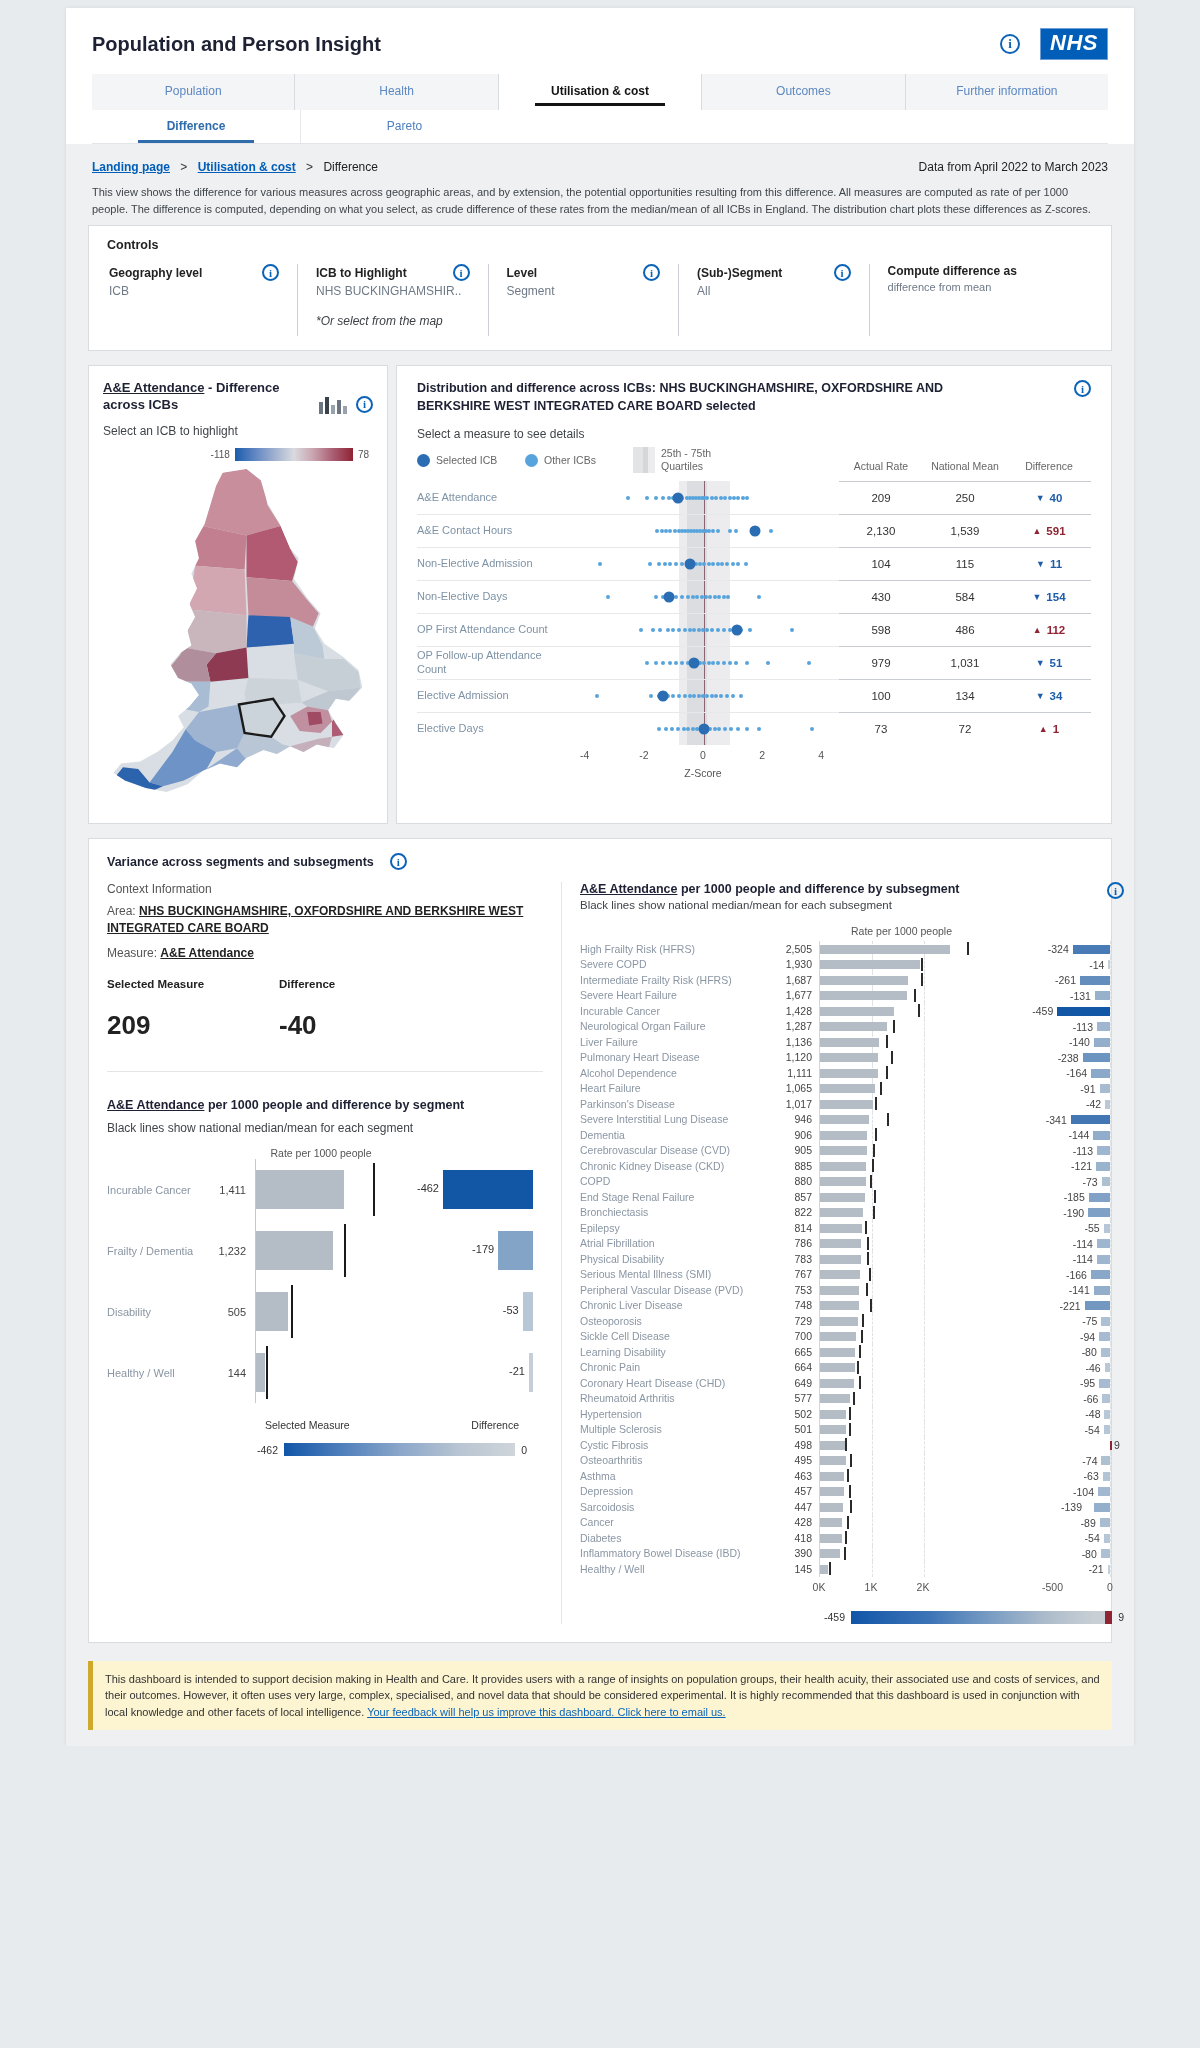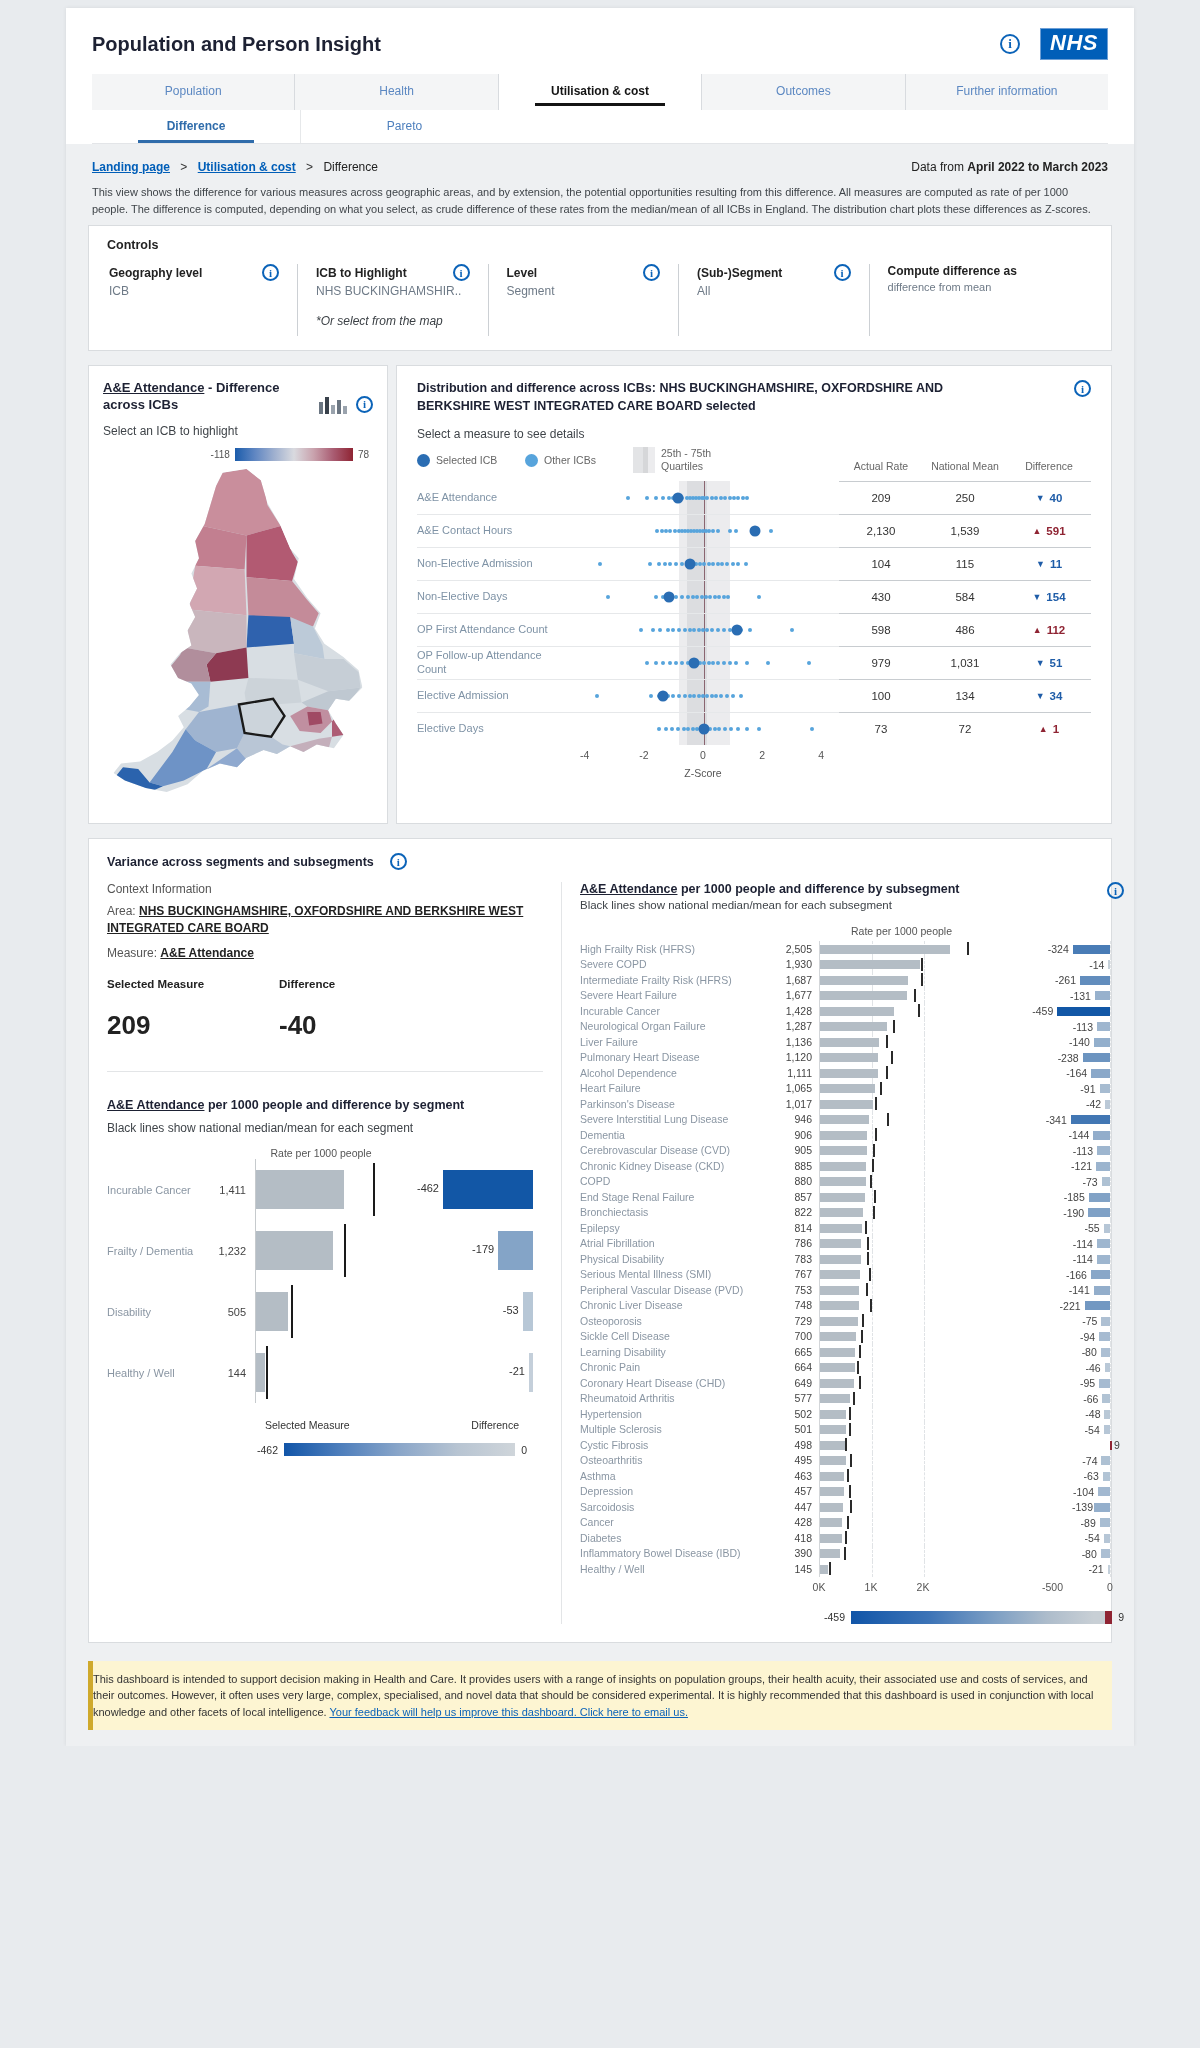--- a/index.html
+++ b/index.html
@@ -21,21 +21,21 @@
   .subtabs{display:flex;margin:0 26px;background:#fff;border-bottom:1px solid #e3e5e8}
   .subtab{width:208px;text-align:center;padding:9px 0 10px;font-size:12px;color:#4d7fbd;border-left:1px solid #e6e8ea;cursor:pointer;position:relative}
   .subtab:first-child{border-left:none}
   .subtab.active{color:#2f6cab;font-weight:bold}
   .subtab.active::after{content:"";position:absolute;left:22%;right:22%;bottom:0;height:3px;background:#2f6cab}
   
   .page-body{background:#eef0f2;padding:4px 22px 16px}
   .crumb-row{display:flex;justify-content:space-between;align-items:center;padding:12px 4px 8px;font-size:12px}
   .crumb a,.crumb .blink{color:#005eb8;font-weight:bold;text-decoration:underline;cursor:pointer}
   .crumb .sep{margin:0 7px;color:#333}
-  .datefrom b{font-weight:bold}
+  .datefrom b{font-weight:normal}
   .intro{padding:2px 4px 0;font-size:11px;color:#3f4449;line-height:1.5;max-width:1010px}
   .card{background:#fff;border:1px solid #d9dcdf}
   
   .controls-card{margin-top:8px;padding:12px 18px 14px}
   .c-title{font-weight:bold;font-size:12.5px}
   .controls-row{display:flex;margin-top:12px;min-height:72px}
   .ctrl{padding:0 18px;border-left:1px solid #ccd0d4;width:195px}
   .ctrl:first-child{border-left:none;padding-left:2px}
   .ctrl:last-child{width:230px}
   .ctrl-label{font-weight:bold;font-size:12px;display:flex;justify-content:space-between;align-items:center;gap:6px}
@@ -124,21 +124,21 @@
   .sub-tick{position:absolute;top:1px;height:13px;width:2px;background:#2a2a2a}
   .gline{position:absolute;top:0;bottom:0;width:0;border-left:1px dashed #e0e3e6}
   .sub-diff{width:150px;position:relative;height:15.5px;flex:none}
   .sub-dbar{position:absolute;top:3.5px;height:9px}
   .sub-dnum{position:absolute;top:2px;font-size:10.5px;color:#444;white-space:nowrap}
   .sub-axis{display:flex;height:18px;margin-top:2px}
   .sub-axis .lab{position:absolute;transform:translateX(-50%);font-size:10.5px;color:#555}
   .sub-grad-row{display:flex;align-items:center;gap:6px;margin:14px 0 0 244px;width:300px;font-size:10.5px;color:#333}
   .sub-grad{flex:1;height:13px;background:linear-gradient(to right,#1155a8,#3d74b7 30%,#7d9fc4 55%,#adbccb 75%,#c8cfd5 93%,#c8cfd5 97.5%,#8f2433 97.5%)}
   
-  .note{background:#fdf5d2;border-left:5px solid #cfa92c;padding:10px 0;font-size:11px;line-height:1.5;color:#333;margin-top:18px}
+  .note{background:#fdf5d2;border-left:5px solid #cfa92c;padding:10px 12px;font-size:11px;line-height:1.5;color:#333;margin-top:18px}
   .note a{color:#0b63b8;text-decoration:underline;cursor:pointer}
 </style>
 </head>
 <body>
 
 <div class="page">
 
   <div class="hdr">
     <div class="h-title">Population and Person Insight</div>
     <div class="hdr-right">
@@ -1247,21 +1247,21 @@
                 <div class="sub-val">447</div>
                 <div class="sub-rate">
                   <div class="gline" style="left: 52px;"></div>
                   <div class="gline" style="left: 104px;"></div>
                   <div class="sub-bar" style="width: 23.244px;"></div>
                   <div class="sub-tick" style="left: 30.472px;"></div>
                 </div>
                 <div class="sub-diff">
                   <div class="gline" style="left: 136px;"></div>
                   <div class="sub-dbar" style="background: rgb(148, 175, 204); left: 120.015px; width: 15.985px;"></div>
-                  <div class="sub-dnum" style="right: 31px;">-139</div>
+                  <div class="sub-dnum" style="right: 42px;">-139</div>
                 </div>
               </div>
               <div class="sub-row">
                 <div class="sub-label">Cancer</div>
                 <div class="sub-val">428</div>
                 <div class="sub-rate">
                   <div class="gline" style="left: 52px;"></div>
                   <div class="gline" style="left: 104px;"></div>
                   <div class="sub-bar" style="width: 22.256px;"></div>
                   <div class="sub-tick" style="left: 26.884px;"></div>

